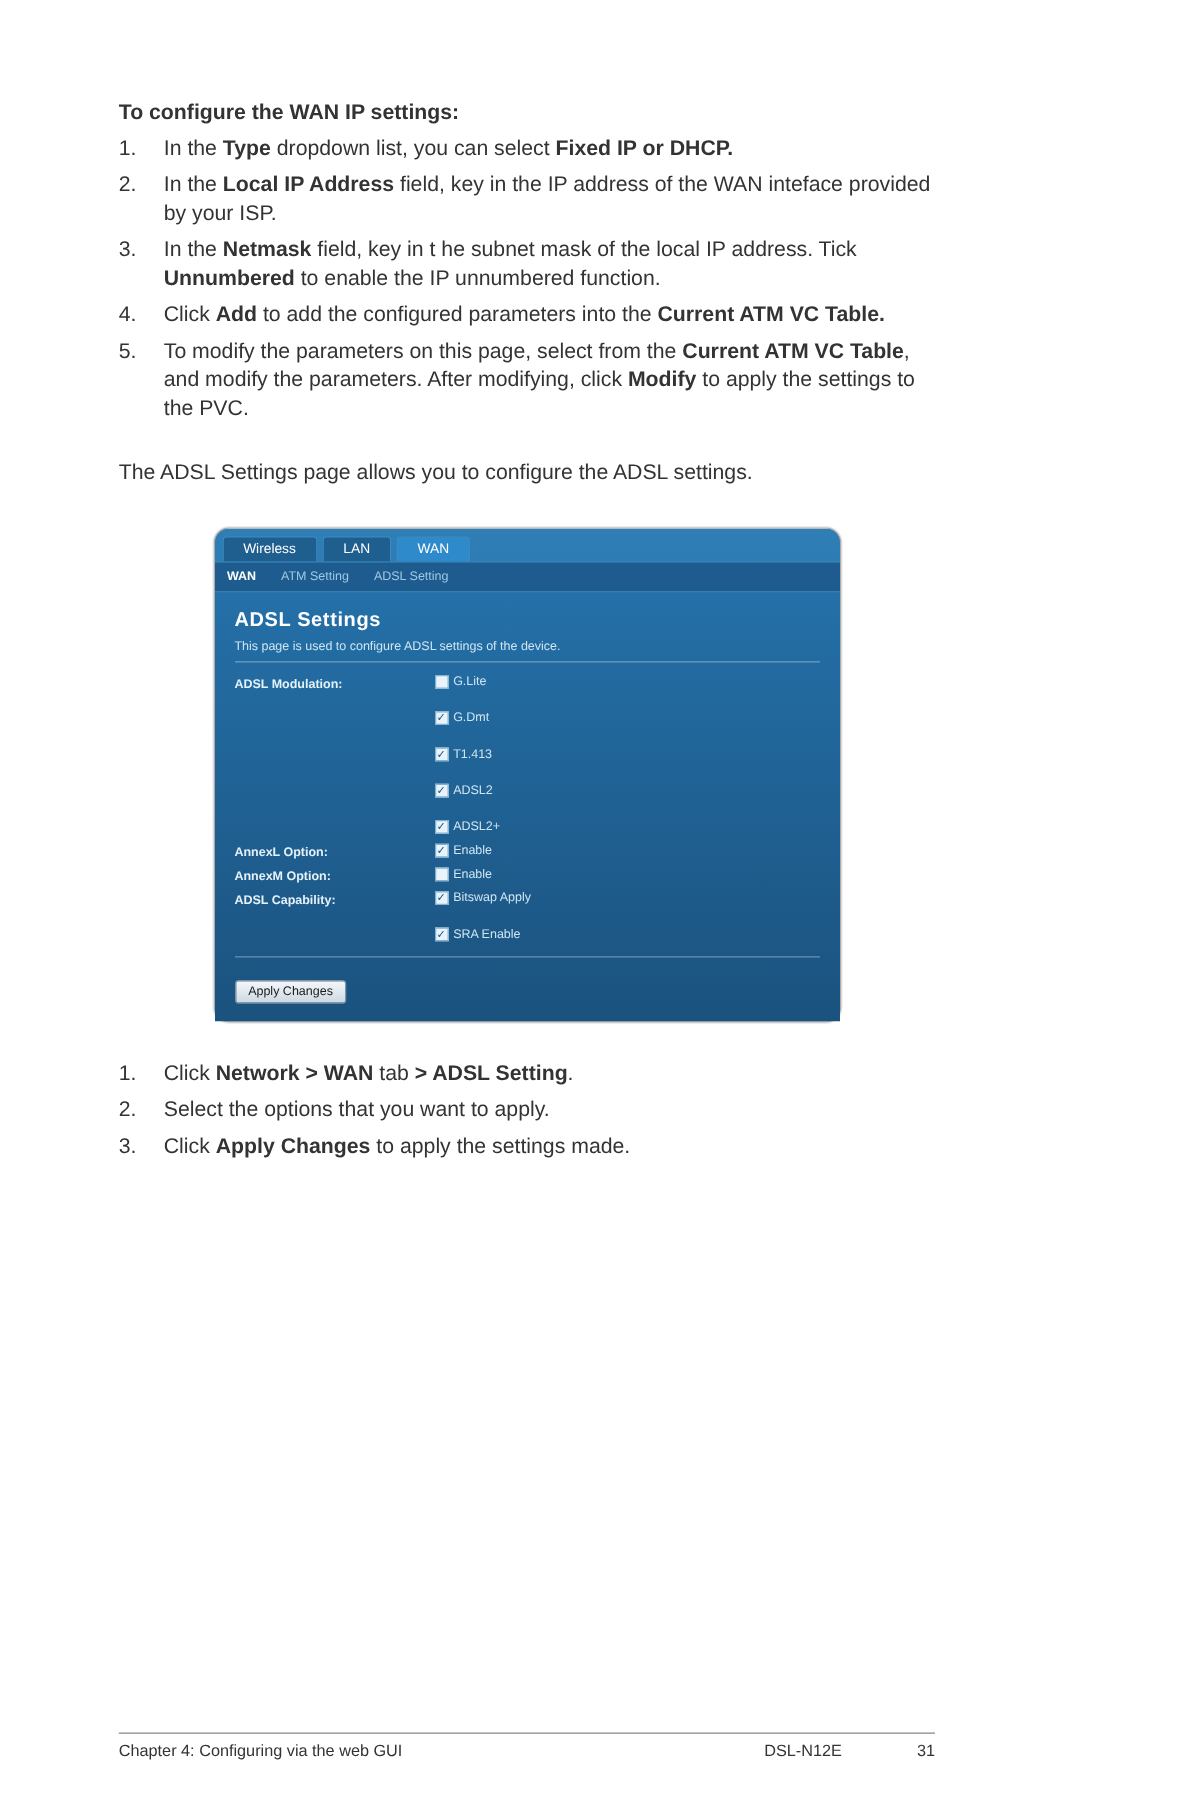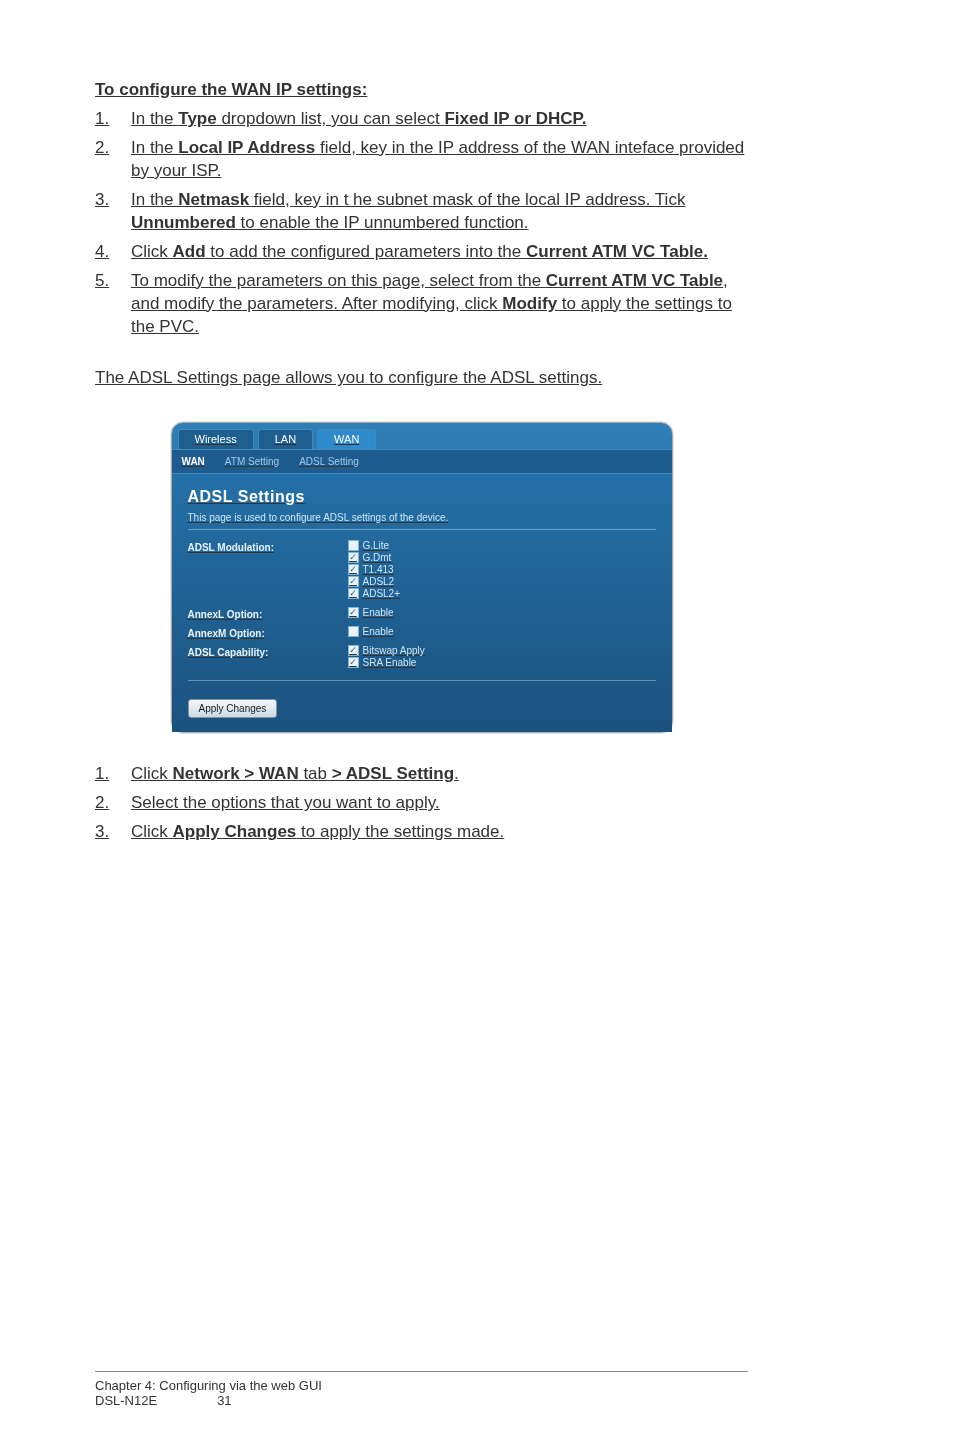--- a/index.html
+++ b/index.html
@@ -130,21 +130,21 @@
   .row .label {
     width: 160px;
     font-size: 10px;
     font-weight: bold;
     color: #e6f2fa;
     padding-top: 2px;
   }
   .opts {
     display: flex;
     flex-direction: column;
-    gap: 1px;
+    gap: 18px;
     padding-bottom: 6px;
     text-align: center;
   }
   .opt {
     display: flex;
     align-items: center;
     gap: 4px;
     font-size: 10px;
     color: #cfe5f3;
   }
@@ -182,28 +182,27 @@
   .footer hr {
     border: none;
     border-top: 1px solid #888;
     margin: 0 0 6px 0;
   }
   .footer-row {
     display: flex;
     justify-content: space-between;
     font-size: 13px;
     color: #333;
-    flex-direction: column;
   }
   .footer-row .right {
     display: flex;
     gap: 60px;
   }
 
-  .page-root { position: relative; width: 843px; min-height: 1438px; text-decoration: underline; }
+  .page-root { position: relative; width: 843px; min-height: 1438px; }
 </style>
 </head>
 <body>
 
 <div class="page-root">
 <div class="page">
 
   <div class="subhead">To configure the WAN IP settings:</div>
   <ol id="wanip-list" class="numlist">
         <li>

